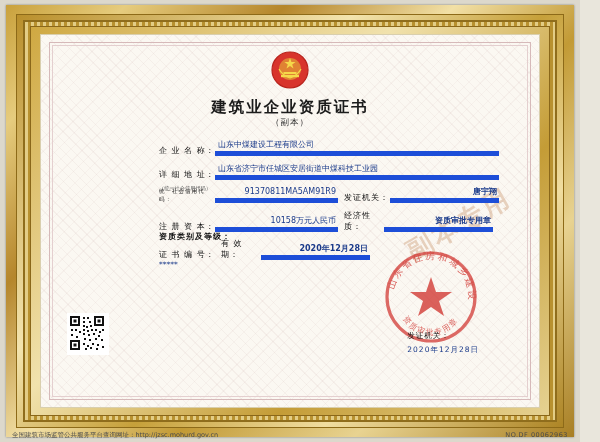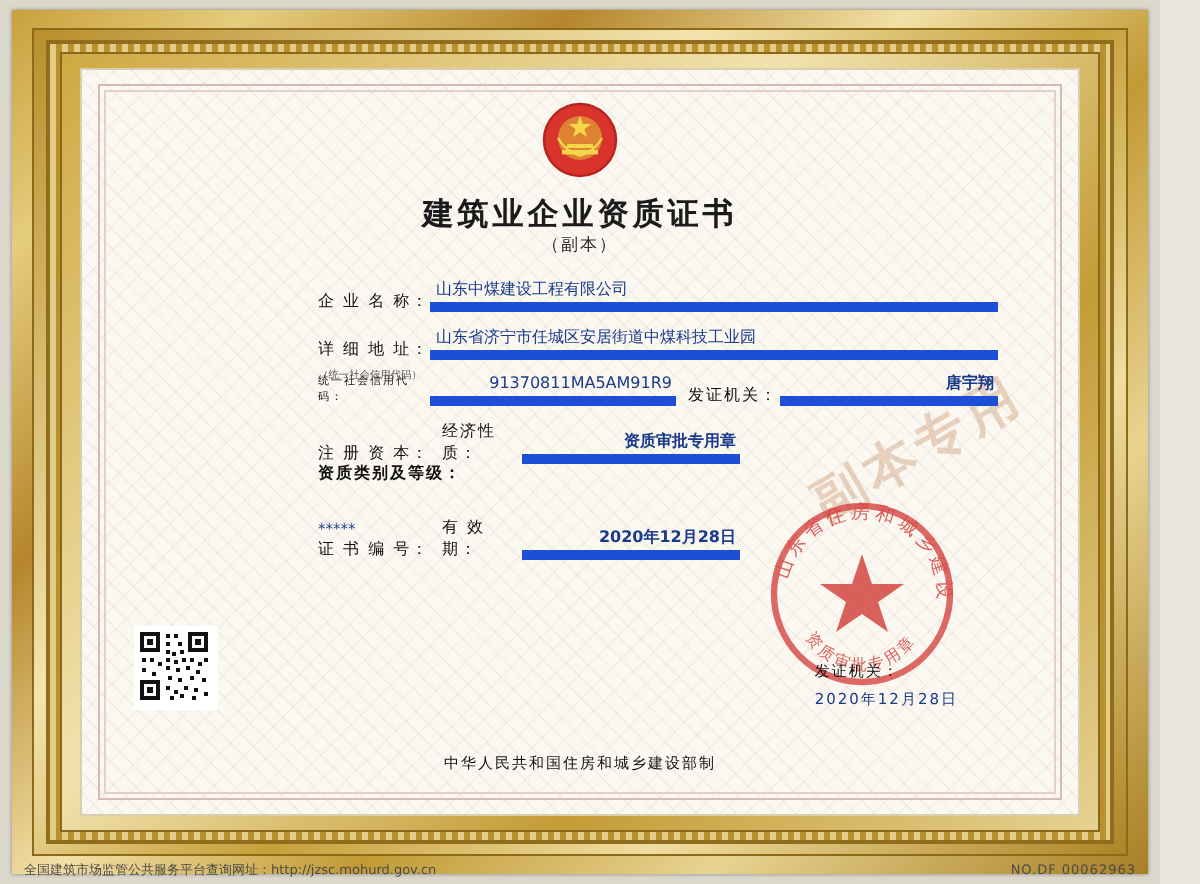--- a/index.html
+++ b/index.html
@@ -171,26 +171,27 @@
         <div class="val">山东省济宁市任城区安居街道中煤科技工业园</div>
       </div>
       <div class="row row2">
         <div class="lbl" style="font-size:5.5px;line-height:8px;">统一社会信用代码：</div>
         <div class="val half">91370811MA5AM91R9</div>
         <div class="lbl" style="width:46px;margin-left:6px;">发证机关：</div>
         <div class="val halfb">唐宇翔</div>
       </div>
       <div class="row row2">
         <div class="lbl">注 册 资 本：</div>
+        <div class="val half">10158万元人民币</div>
         <div class="lbl" style="width:40px;margin-left:6px;">经济性质：</div>
         <div class="val halfb">资质审批专用章</div>
       </div>
       <div class="row row2">
         <div class="lbl">证 书 编 号：</div>
-        <div class="lbl" style="width:40px;margin-left:6px;margin-top:20px;">有 效 期：</div>
+        <div class="lbl" style="width:40px;margin-left:6px;">有 效 期：</div>
         <div class="val halfb">2020年12月28日</div>
       </div>
     </div>
 
     <div class="note">（统一社会信用代码）</div>
 
     <div class="scope-title">资质类别及等级：</div>
     <div class="scope-body" style="top:224px">*****</div>
 
     <div class="qr">
@@ -259,20 +260,19 @@
           <textPath href="#arcBot" startOffset="16%">资质审批专用章</textPath>
         </text>
       </svg>
     </div>
 
     <div class="issue">
       <div class="ln">发证机关：</div>
       <div class="ln date">2020年12月28日</div>
     </div>
 
-    <div class="bottom-org">中华人民共和国住房和城乡建设部制</div>
   </div>
 
   <div class="footer">
     <div>全国建筑市场监管公共服务平台查询网址：http://jzsc.mohurd.gov.cn</div>
     <div class="right">NO.DF  00062963</div>
   </div>
 </div>
 
 </body></html>

